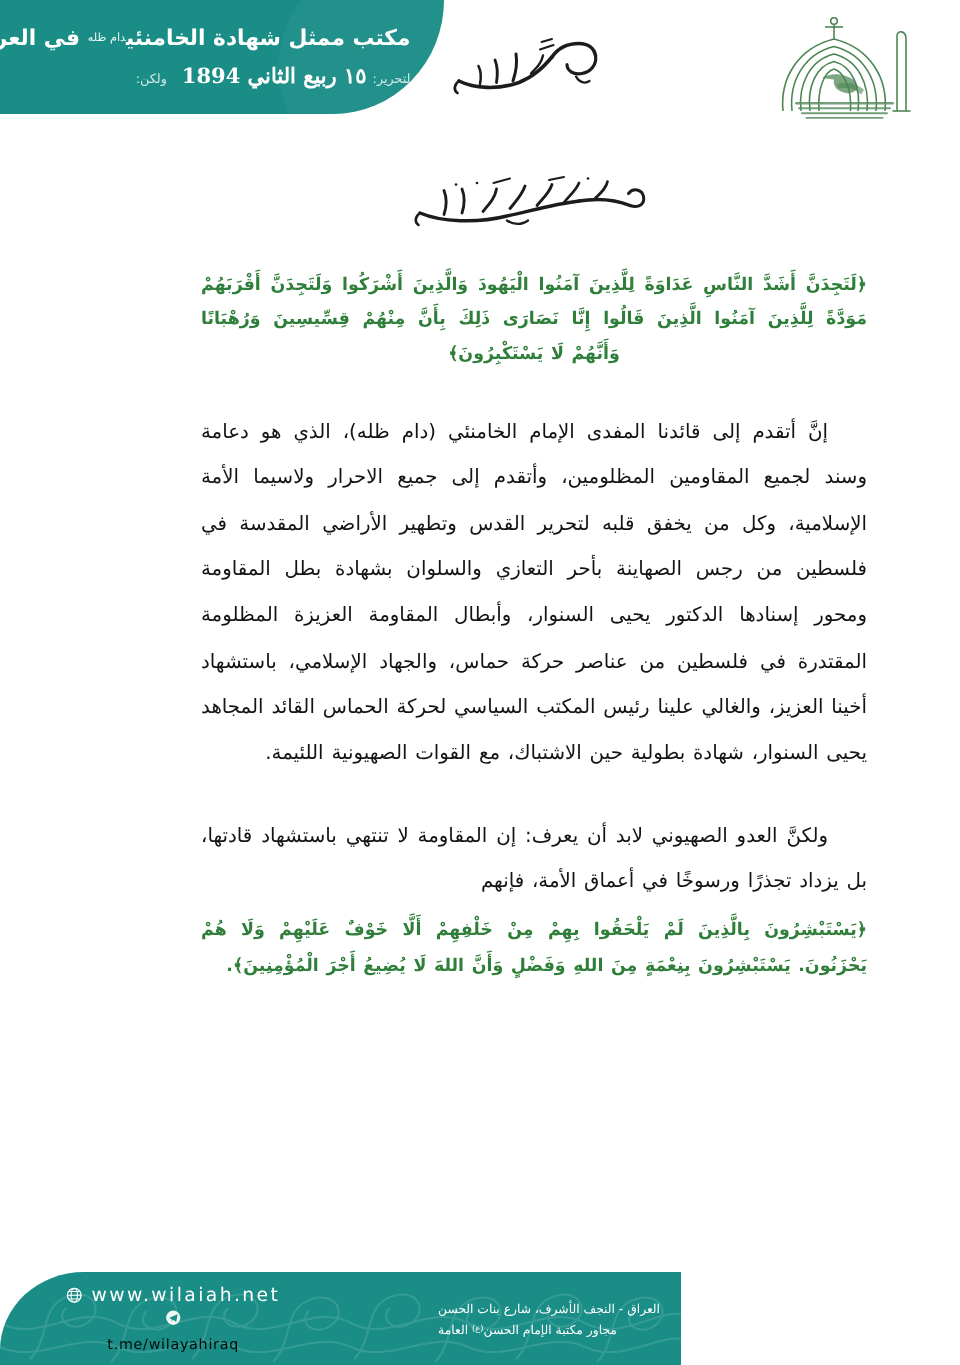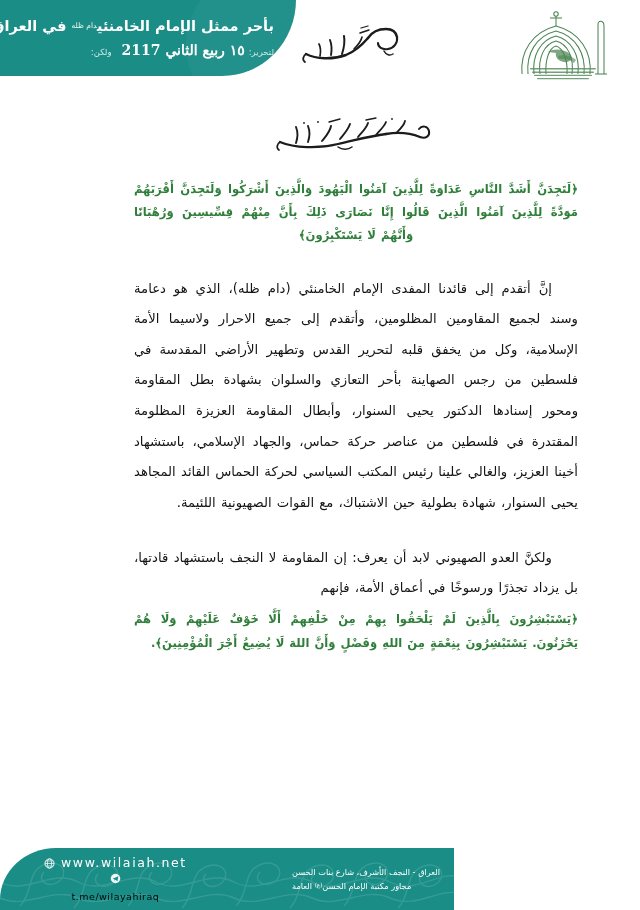--- a/index.html
+++ b/index.html
@@ -252,26 +252,26 @@
     display: inline-block;
   }
 </style>
 </head>
 <body>
 
 <div class="page">
 
   <div class="header-band">
     <div class="header-band-inner">
-      <div class="office-title"><span>بأحر ممثل الإمام الخامنئي</span><span class="honorific">دام ظله</span> <span>في العراق</span></div>
+      <div class="office-title"><span>مكتب ممثل شهادة الخامنئي</span><span class="honorific">دام ظله</span> <span>في العراق</span></div>
 
       <div class="meta-row">
         <div class="meta-group">
           <span class="meta-label">لتحرير:</span>
-          <span class="date-value">١٥ ربيع الثاني 2117</span>
+          <span class="date-value">١٥ ربيع الثاني 1894</span>
         </div>
         <div class="meta-group">
           <span class="meta-label">ولكن:</span>
           <span class="meta-value"></span>
         </div>
       </div>
     </div>
   </div>
 
   <div class="basmala-top" title="باسمه تعالى">
@@ -349,21 +349,21 @@
           <circle cx="44" cy="14" r="0.9" fill="#1c1c1c" stroke="none"></circle>
           <circle cx="118" cy="11" r="0.9" fill="#1c1c1c" stroke="none"></circle>
         </g>
       </svg>
     </div>
 
     <p class="verse">﴿لَتَجِدَنَّ أَشَدَّ النَّاسِ عَدَاوَةً لِلَّذِينَ آمَنُوا الْيَهُودَ وَالَّذِينَ أَشْرَكُوا وَلَتَجِدَنَّ أَقْرَبَهُمْ مَوَدَّةً لِلَّذِينَ آمَنُوا الَّذِينَ قَالُوا إِنَّا نَصَارَى ذَلِكَ بِأَنَّ مِنْهُمْ قِسِّيسِينَ وَرُهْبَانًا وَأَنَّهُمْ لَا يَسْتَكْبِرُونَ﴾</p>
 
     <p class="para"><span class="indent"></span><span>إنَّ أتقدم إلى قائدنا المفدى الإمام الخامنئي (دام ظله)، الذي هو دعامة وسند لجميع المقاومين المظلومين، وأتقدم إلى جميع الاحرار ولاسيما الأمة الإسلامية، وكل من يخفق قلبه لتحرير القدس وتطهير الأراضي المقدسة في فلسطين من رجس الصهاينة بأحر التعازي والسلوان بشهادة بطل المقاومة ومحور إسنادها الدكتور يحيى السنوار، وأبطال المقاومة العزيزة المظلومة المقتدرة في فلسطين من عناصر حركة حماس، والجهاد الإسلامي، باستشهاد أخينا العزيز، والغالي علينا رئيس المكتب السياسي لحركة الحماس القائد المجاهد يحيى السنوار، شهادة بطولية حين الاشتباك، مع القوات الصهيونية اللئيمة.</span></p>
 
-    <p class="para para-2"><span class="indent"></span><span>ولكنَّ العدو الصهيوني لابد أن يعرف: إن المقاومة لا النجف باستشهاد قادتها، بل يزداد تجذرًا ورسوخًا في أعماق الأمة، فإنهم</span></p>
+    <p class="para para-2"><span class="indent"></span><span>ولكنَّ العدو الصهيوني لابد أن يعرف: إن المقاومة لا تنتهي باستشهاد قادتها، بل يزداد تجذرًا ورسوخًا في أعماق الأمة، فإنهم</span></p>
 
     <p class="verse verse-two">﴿يَسْتَبْشِرُونَ بِالَّذِينَ لَمْ يَلْحَقُوا بِهِمْ مِنْ خَلْفِهِمْ أَلَّا خَوْفٌ عَلَيْهِمْ وَلَا هُمْ يَحْزَنُونَ. يَسْتَبْشِرُونَ بِنِعْمَةٍ مِنَ اللهِ وَفَضْلٍ وَأَنَّ اللهَ لَا يُضِيعُ أَجْرَ الْمُؤْمِنِينَ﴾.</p>
 
   </div>
 
   <div class="page-footnote">
     <span class="num">١</span>
     <span class="divider"></span>
     <span>الشهيد السنوار</span>
   </div>

